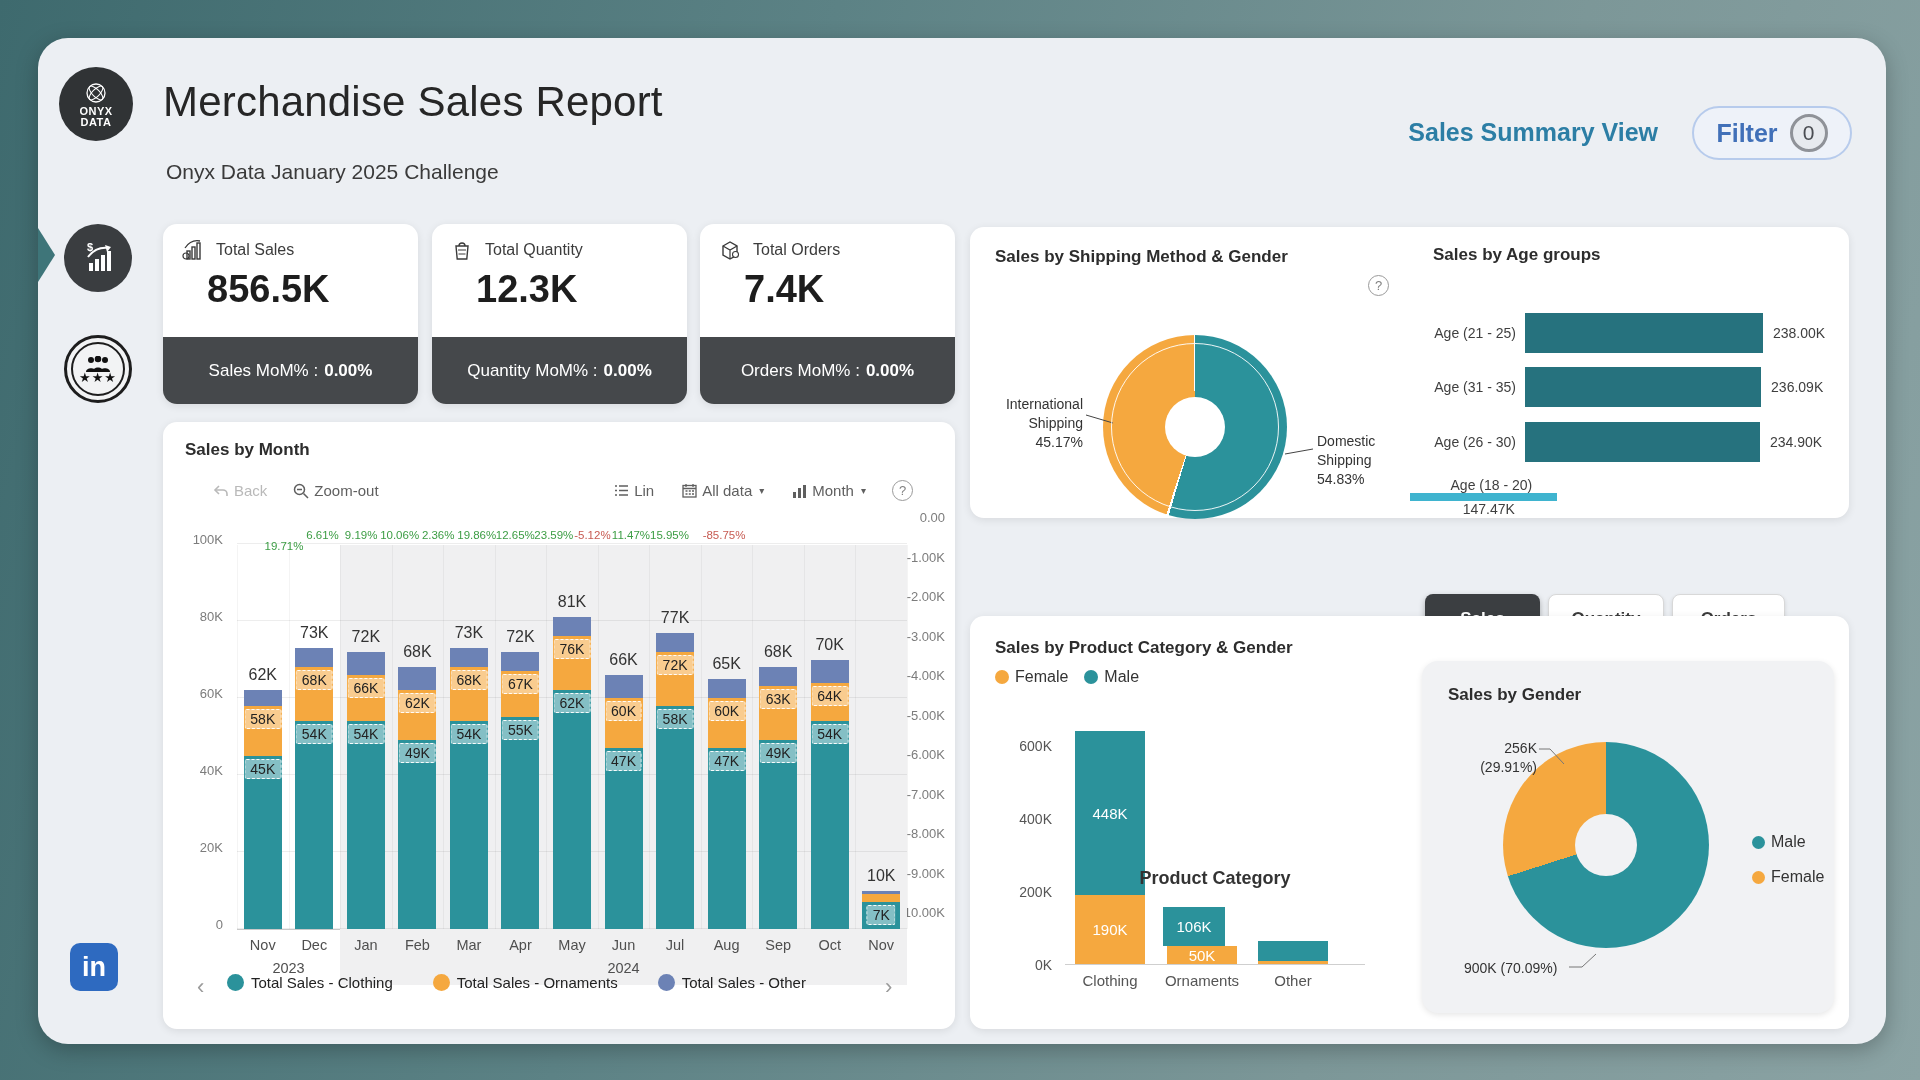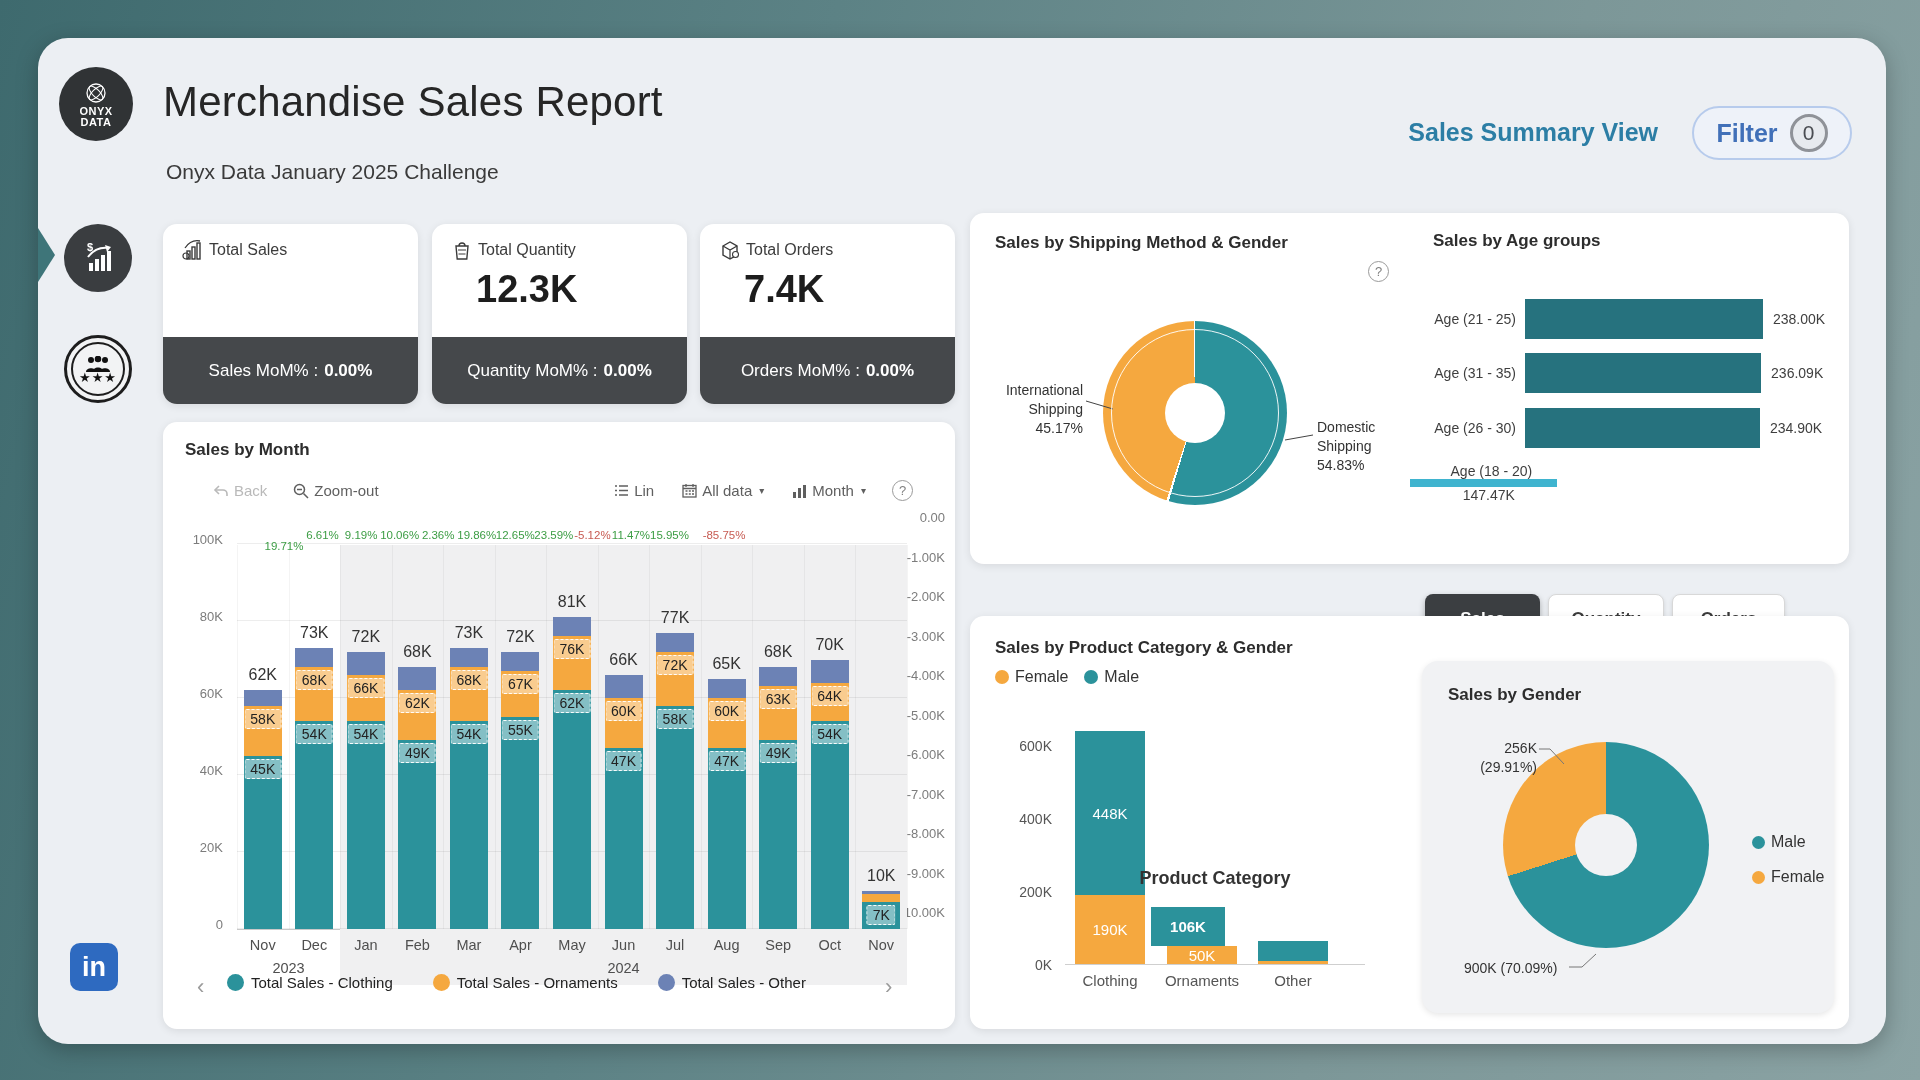--- a/index.html
+++ b/index.html
@@ -33,21 +33,21 @@
   .nav2 { left:26px; top:297px; width:68px; height:68px; border-radius:50%; border:3px solid #1d1d1d;
           background:#f2f3f4; display:flex; flex-direction:column; align-items:center; justify-content:center; }
   .nav2::before { content:""; position:absolute; inset:4px; border:2px solid #1d1d1d; border-radius:50%; }
   .nav2 .stars { font-size:13px; color:#111; line-height:10px; letter-spacing:1px; }
   .linkedin { left:32px; top:905px; width:48px; height:48px; border-radius:10px; background:#2E6AC0;
               display:flex; align-items:center; justify-content:center; color:#fff; font-size:27px; font-weight:bold; }
 
   
   .kpi { top:186px; width:255px; height:180px; overflow:hidden; }
   .kpi-top { height:113px; padding:14px 0 0 18px; }
-  .kpi-head { display:flex; align-items:center; gap:4px; font-size:16px; color:#3c3c3c; }
+  .kpi-head { display:flex; align-items:center; gap:11px; font-size:16px; color:#3c3c3c; }
   .kpi-value { margin:6px 0 0 26px; font-size:38px; font-weight:800; color:#1d1d1d; }
   .kpi-foot { height:67px; background:#45484B; color:#fff; display:flex; align-items:center; justify-content:center;
               font-size:17px; gap:6px; }
   .kpi-foot b { font-size:17px; }
 
   
   #month-card { left:125px; top:384px; width:792px; height:607px; }
   .mc-title { left:22px; top:18px; }
   .toolbar { position:absolute; left:50px; top:58px; width:700px; display:flex; align-items:center;
              font-size:15px; color:#5f5f5f; }
@@ -84,21 +84,21 @@
   
   .donut { position:absolute; border-radius:50%; }
   .donut::after { content:""; position:absolute; left:50%; top:50%; transform:translate(-50%,-50%);
                   width:60px; height:60px; border-radius:50%; background:#fff; }
   .donut.ring::before { content:""; position:absolute; inset:8px; border:1.5px solid rgba(255,255,255,.9);
                         border-radius:50%; z-index:2; }
   .callout { position:absolute; font-size:14px; color:#333; line-height:19px; }
   .leader { position:absolute; overflow:visible; }
 
   
-  #shipage-card { left:932px; top:175px; width:879px; height:351px; }
+  #shipage-card { left:932px; top:189px; width:879px; height:291px; }
   
   .age-row { position:absolute; left:440px; height:40px; display:flex; align-items:center; }
   .age-lbl { width:115px; text-align:right; font-size:14px; color:#3f3f3f; padding-right:9px; }
   .age-bar { height:40px; }
   .age-val { font-size:14px; color:#3f3f3f; margin-left:10px; }
 
   
   .toggle { position:absolute; top:556px; height:50px; border-radius:8px; font-size:17px; font-weight:bold;
             display:flex; align-items:center; justify-content:center; cursor:pointer; }
   .toggle.active { background:#3B3E41; color:#fff; box-shadow:0 3px 6px rgba(0,0,0,.3); }
@@ -181,20 +181,21 @@
       <div class="kpi-head">
         <svg class="icon" width="24" height="24" viewBox="0 0 24 24">
           <rect x="6" y="13" width="3" height="8" fill="none" stroke="#3a3a3a" stroke-width="1.4"></rect>
           <rect x="11" y="9" width="3" height="12" fill="none" stroke="#3a3a3a" stroke-width="1.4"></rect>
           <rect x="16" y="5" width="3" height="16" fill="none" stroke="#3a3a3a" stroke-width="1.4"></rect>
           <path d="M4 10 C8 4 14 2 19 3" fill="none" stroke="#3a3a3a" stroke-width="1.3"></path>
           <circle cx="5" cy="18" r="3" fill="none" stroke="#3a3a3a" stroke-width="1.2"></circle>
         </svg>
         <span>Total Sales</span>
       </div>
+      <div class="kpi-value">856.5K</div>
     </div>
     <div class="kpi-foot">
       <span>Sales MoM% :</span>
       <b>0.00%</b>
     </div>
   </div>
   <div class="card kpi" style="left:394px;">
     <div class="kpi-top">
       <div class="kpi-head">
         <svg class="icon" width="24" height="24" viewBox="0 0 24 24">
@@ -570,21 +571,21 @@
           <div class="cat-bar-seg" style="left: 10px; width: 70px; bottom: 0px; height: 69.35px; background: rgb(245, 168, 63);">
             <div class="cat-seg-lbl" style="top: 50%;">190K</div>
           </div>
           <div class="cat-bar-seg" style="left: 10px; width: 70px; bottom: 69.35px; height: 163.52px; background: rgb(43, 146, 155);">
             <div class="cat-seg-lbl" style="top: 50%;">448K</div>
           </div>
           <div class="cat-xlab" style="left: 45px;">Clothing</div>
           <div class="cat-bar-seg" style="left: 102px; width: 70px; bottom: 0px; height: 18.25px; background: rgb(245, 168, 63);">
             <div class="cat-seg-lbl" style="top: 50%;">50K</div>
           </div>
-          <div class="cat-bar-seg" style="left: 86px; width: 74px; bottom: 18.25px; height: 38.69px; background: rgb(43, 146, 155); font-weight: bold;">
+          <div class="cat-bar-seg" style="left: 98px; width: 62px; bottom: 18.25px; height: 38.69px; background: rgb(43, 146, 155);">
             <div class="cat-seg-lbl" style="top: 50%;">106K</div>
           </div>
           <div class="cat-xlab" style="left: 137px;">Ornaments</div>
           <div class="cat-bar-seg" style="left: 193px; width: 70px; bottom: 0px; height: 2.92px; background: rgb(245, 168, 63);"></div>
           <div class="cat-bar-seg" style="left: 193px; width: 70px; bottom: 2.92px; height: 19.71px; background: rgb(43, 146, 155);"></div>
           <div class="cat-xlab" style="left: 228px;">Other</div>
         </div>
     <div class="cat-axis-title">Product Category</div>
 
     <div id="gender-card">

